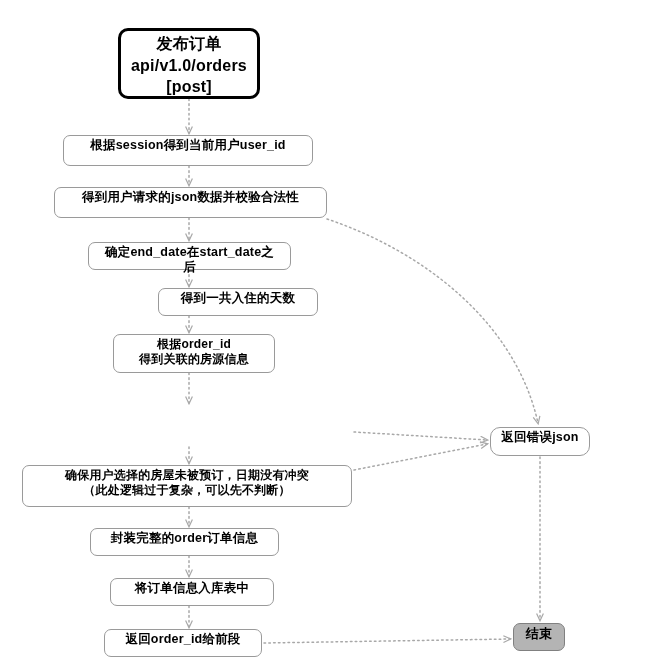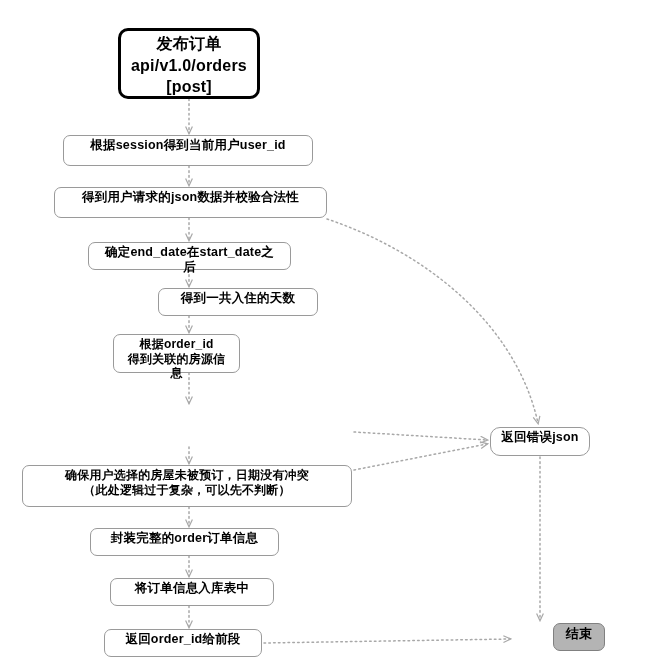--- a/index.html
+++ b/index.html
@@ -104,21 +104,21 @@
   </div>
 
   <div class="node proc" style="left:88px; top:242px; width:203px; height:28px;">
     <span>确定end_date在start_date之后</span>
   </div>
 
   <div class="node proc" style="left:110px; top:288px; width:160px; height:28px;margin-left:48px;">
     <span>得到一共入住的天数</span>
   </div>
 
-  <div class="node small" style="left:113px; top:334px; width:127px; height:39px;">
+  <div class="node small" style="left:113px; top:334px; width:162px; height:39px;">
     <span>根据order_id
 得到关联的房源信息</span>
   </div>
 
 
   <div class="node small" style="left:22px; top:465px; width:330px; height:42px;">
     <span>确保用户选择的房屋未被预订，日期没有冲突
 （此处逻辑过于复杂，可以先不判断）</span>
   </div>
 
@@ -131,17 +131,17 @@
   </div>
 
   <div class="node proc" style="left:104px; top:629px; width:158px; height:28px;">
     <span>返回order_id给前段</span>
   </div>
 
   <div class="node proc" style="left:490px; top:427px; width:100px; height:29px;border-radius:10px;">
     <span>返回错误json</span>
   </div>
 
-  <div class="node end" style="left:513px; top:623px; width:52px; height:28px;margin-left:40px;">
+  <div class="node end" style="left:513px; top:623px; width:52px; height:28px;">
     <span>结束</span>
   </div>
 
 </div>
 
 </body></html>

